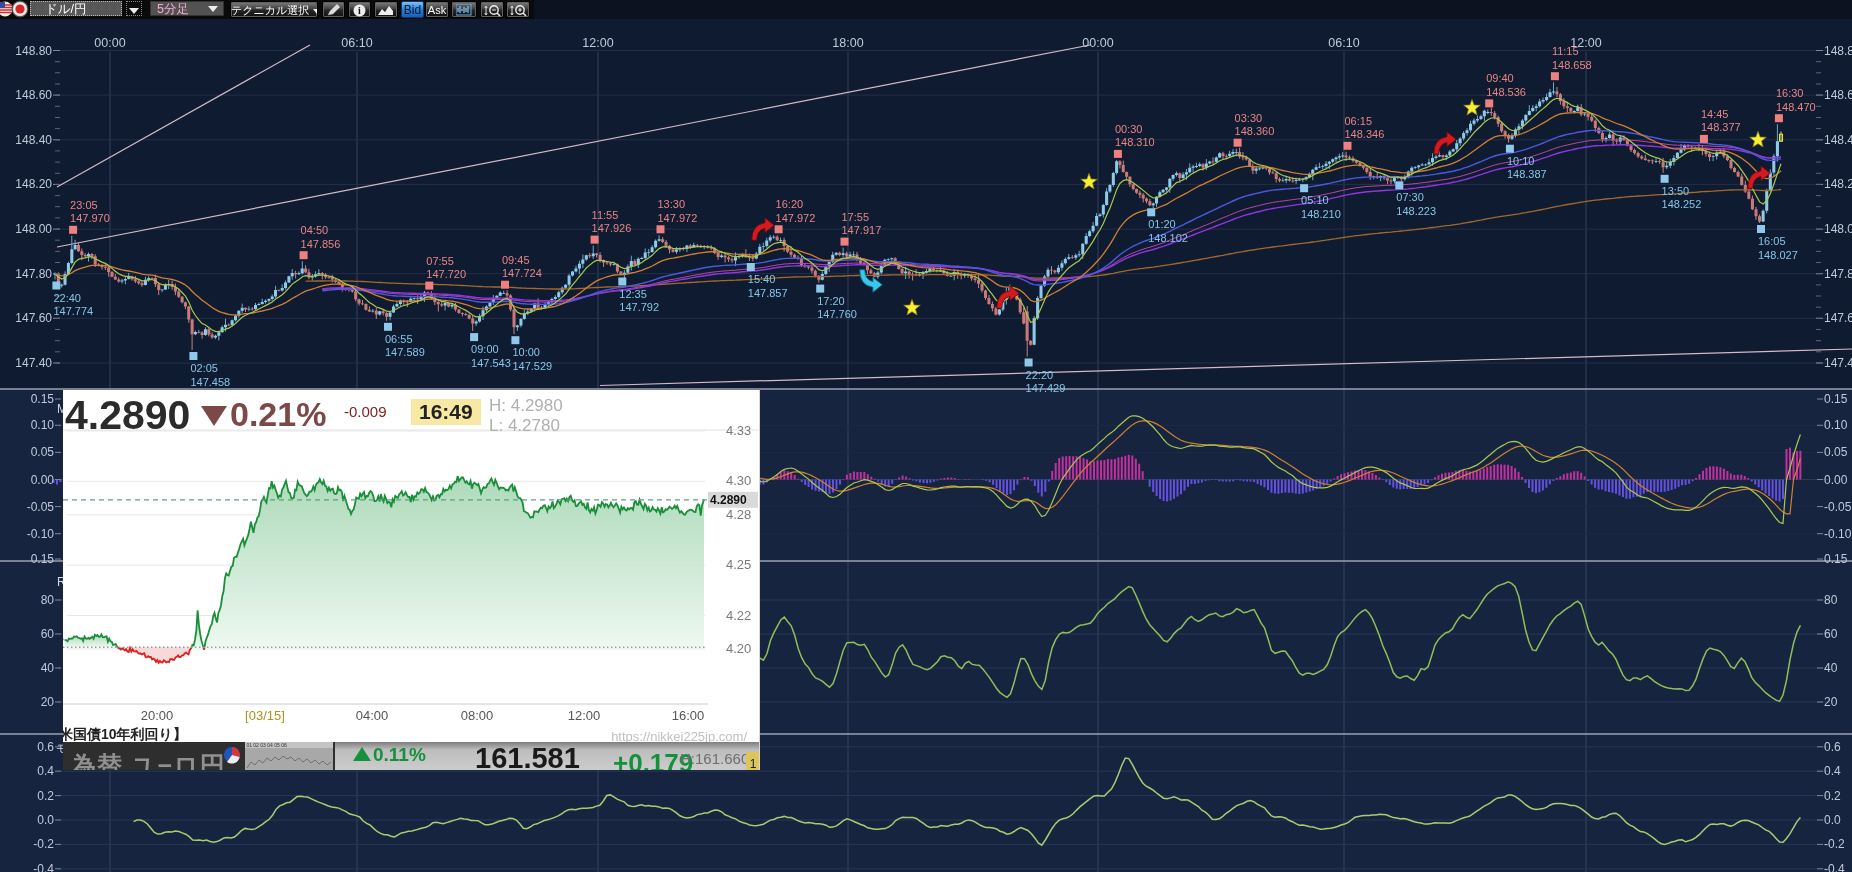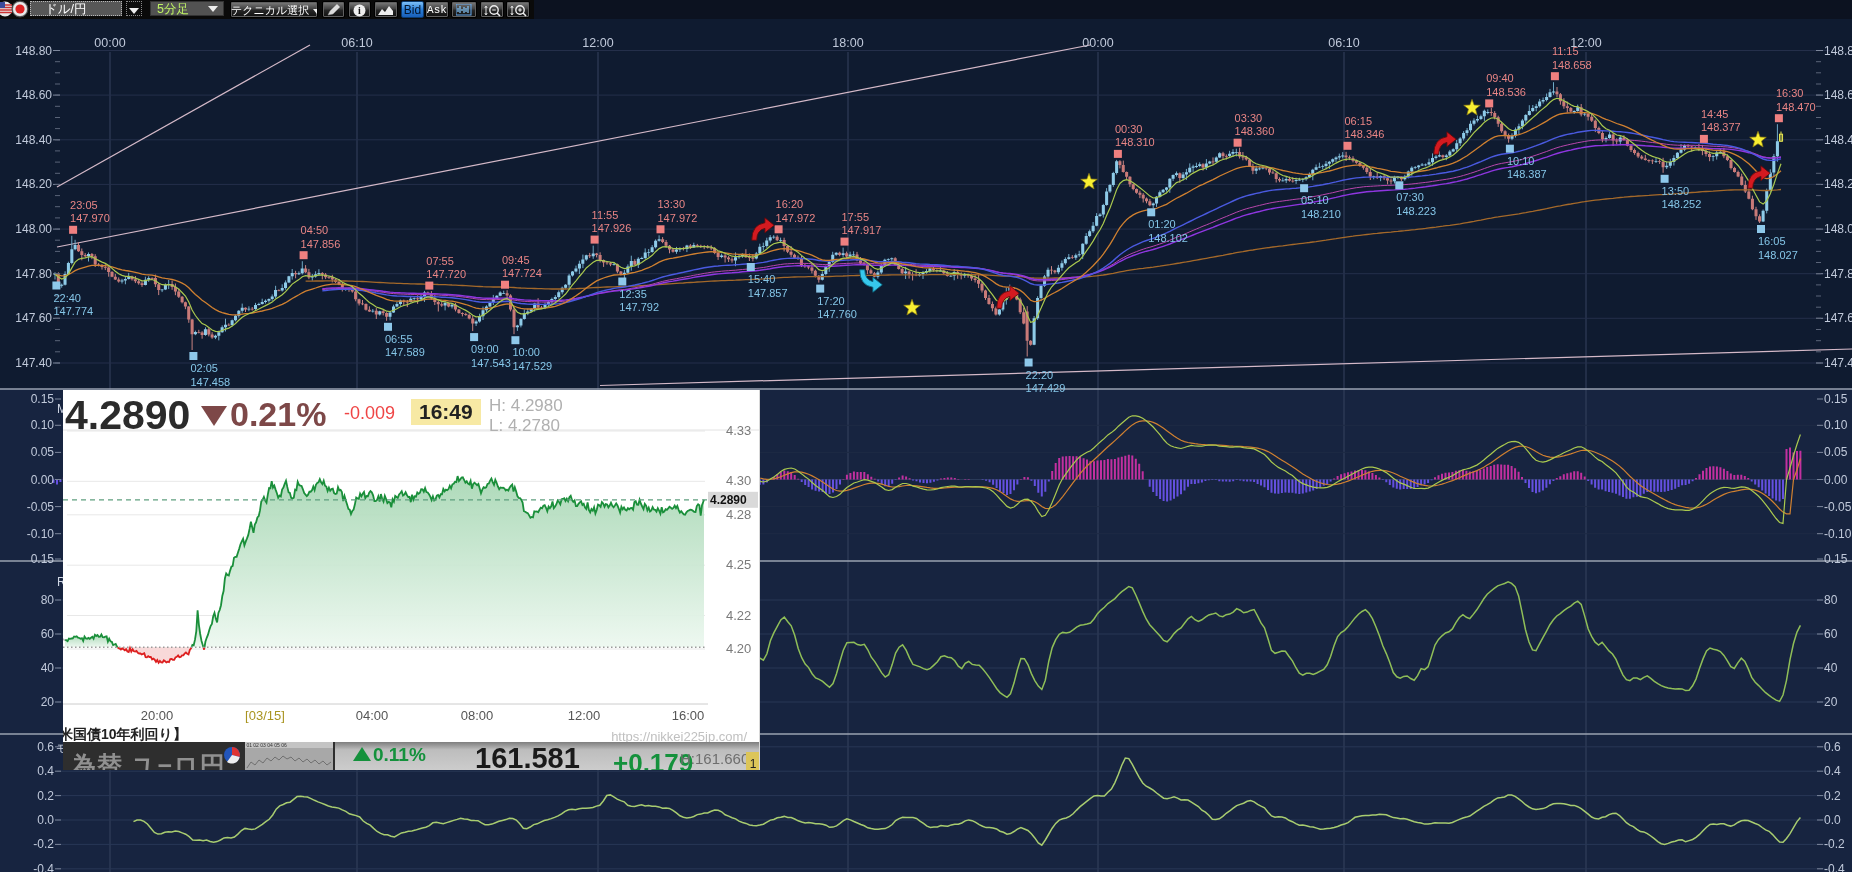--- a/index.html
+++ b/index.html
@@ -351,34 +351,34 @@
         <circle cx="5" cy="9" r="7.5" fill="#e8e8e8"></circle>
         <path d="M-2,5h14M-2,7.5h14M-2,10h14M-2,12.5h14" stroke="#cc3333" stroke-width="1.6"></path>
         <path d="M-2,2.5 a7.5,7.5 0 0 1 14,0 z" fill="none"></path>
         <rect x="-3" y="2" width="8" height="6" fill="#3a4a9a"></rect>
         <circle cx="20" cy="9" r="8" fill="#888" stroke="#444"></circle>
         <circle cx="20" cy="9" r="7" fill="#e9e9e9"></circle>
         <circle cx="20" cy="9" r="4.6" fill="#dd2222"></circle>
       </svg>
       <div style="position:absolute;left:30px;top:1px;width:92px;height:15px;background:#575757;border:1px dotted #b8b8b8;color:#fff;font-size:12.5px;padding-left:14px;line-height:14px">ドル/円</div>
       <div style="position:absolute;left:126px;top:1px;width:16px;height:15px;background:#0d0d0d;border:1px dotted #888;text-align:center;line-height:13px"><span style="display:inline-block;width:0;height:0;border-left:5px solid transparent;border-right:5px solid transparent;border-top:6px solid #eee"></span></div>
-      <div style="position:absolute;left:150px;top:1px;width:74px;height:15px;background:#525252;border:1px solid #333;color:#bef264;font-size:12.5px;padding-left:6px;line-height:14px">5分足<span style="float:right;margin-right:5px;margin-top:4px;width:0;height:0;border-left:5px solid transparent;border-right:5px solid transparent;border-top:6px solid #eee"></span></div>
+      <div style="position:absolute;left:150px;top:1px;width:74px;height:15px;background:#525252;border:1px solid #333;color:#f9a8d4;font-size:12.5px;padding-left:6px;line-height:14px">5分足<span style="float:right;margin-right:5px;margin-top:4px;width:0;height:0;border-left:5px solid transparent;border-right:5px solid transparent;border-top:6px solid #eee"></span></div>
       <div style="position:absolute;left:230px;top:1px;width:88px;height:17px;background:linear-gradient(#7e7e7e,#424242 45%,#262626 55%,#101010);border:1px solid #000;border-radius:2px;box-shadow:inset 0 0 0 1px #606060;color:#fff;font-size:11px;text-align:center;line-height:16px;white-space:nowrap;overflow:hidden;">テクニカル選択 <span style="display:inline-block;width:0;height:0;border-left:4px solid transparent;border-right:4px solid transparent;border-top:5px solid #eee;margin-left:1px"></span></div>
       <div style="position:absolute;left:322px;top:1px;width:23px;height:17px;background:linear-gradient(#7e7e7e,#424242 45%,#262626 55%,#101010);border:1px solid #000;border-radius:2px;box-shadow:inset 0 0 0 1px #606060;color:#fff;font-size:11px;text-align:center;line-height:16px;white-space:nowrap;overflow:hidden;"><svg width="14" height="12" style="margin-top:2px">
           <path d="M1,11 L3,7 10,0 13,3 6,10 Z" fill="#ddd" stroke="#999" stroke-width="0.5"></path>
         </svg></div>
       <div style="position:absolute;left:348px;top:1px;width:23px;height:17px;background:linear-gradient(#7e7e7e,#424242 45%,#262626 55%,#101010);border:1px solid #000;border-radius:2px;box-shadow:inset 0 0 0 1px #606060;color:#fff;font-size:11px;text-align:center;line-height:16px;white-space:nowrap;overflow:hidden;"><svg width="13" height="13" style="margin-top:2px">
           <circle cx="6.5" cy="6.5" r="6" fill="#eee"></circle>
           <text x="6.5" y="10" text-anchor="middle" font-size="10" font-weight="bold" fill="#111" font-family="Liberation Serif,serif">i</text>
         </svg></div>
       <div style="position:absolute;left:374px;top:1px;width:24px;height:17px;background:linear-gradient(#7e7e7e,#424242 45%,#262626 55%,#101010);border:1px solid #000;border-radius:2px;box-shadow:inset 0 0 0 1px #606060;color:#fff;font-size:11px;text-align:center;line-height:16px;white-space:nowrap;overflow:hidden;"><svg width="16" height="11" style="margin-top:2.5px">
           <path d="M0,10 L4,4 7,7 11,1 15,6 15,10 Z" fill="#eee"></path>
         </svg></div>
       <div style="position:absolute;left:401px;top:1px;width:23px;height:17px;background:linear-gradient(#7ec0f8,#2a7fd8 50%,#1a5fb8);border:1px solid #0a3a70;border-radius:2px;color:#03142c;font-size:12px;text-align:center;line-height:16px">Bid</div>
-      <div style="position:absolute;left:425px;top:1px;width:24px;height:17px;background:linear-gradient(#7e7e7e,#424242 45%,#262626 55%,#101010);border:1px solid #000;border-radius:2px;box-shadow:inset 0 0 0 1px #606060;color:#fff;font-size:11px;text-align:center;line-height:16px;white-space:nowrap;overflow:hidden;font-family:Liberation Mono, monospace;">Ask</div>
+      <div style="position:absolute;left:425px;top:1px;width:24px;height:17px;background:linear-gradient(#7e7e7e,#424242 45%,#262626 55%,#101010);border:1px solid #000;border-radius:2px;box-shadow:inset 0 0 0 1px #606060;color:#fff;font-size:11px;text-align:center;line-height:16px;white-space:nowrap;overflow:hidden;">Ask</div>
       <div style="position:absolute;left:451px;top:1px;width:26px;height:17px;background:linear-gradient(#7e7e7e,#424242 45%,#262626 55%,#101010);border:1px solid #000;border-radius:2px;box-shadow:inset 0 0 0 1px #606060;color:#fff;font-size:11px;text-align:center;line-height:16px;white-space:nowrap;overflow:hidden;"><svg width="16" height="12" style="margin-top:2px">
           <rect x="0" y="0" width="15" height="11" fill="none" stroke="#66aaee"></rect>
           <path d="M2,8V4M4,9V2M6,7V5M8,9V3M10,8V4M12,9V2" stroke="#88ccff" stroke-width="1.2"></path>
         </svg></div>
       <div style="position:absolute;left:480px;top:1px;width:24px;height:17px;background:linear-gradient(#7e7e7e,#424242 45%,#262626 55%,#101010);border:1px solid #000;border-radius:2px;box-shadow:inset 0 0 0 1px #606060;color:#fff;font-size:11px;text-align:center;line-height:16px;white-space:nowrap;overflow:hidden;"><svg width="17" height="13" style="margin-top:1.5px">
           <path d="M2,2 v9 M0.8,4 L2,2 3.2,4 M0.8,9 L2,11 3.2,9" stroke="#ddd" fill="none"></path>
           <circle cx="10" cy="6" r="4.2" fill="none" stroke="#eee" stroke-width="1.4"></circle>
           <line x1="13" y1="9" x2="16" y2="12" stroke="#eee" stroke-width="1.6"></line>
           <line x1="8.2" y1="6" x2="11.8" y2="6" stroke="#eee" stroke-width="1.2"></line>
         </svg></div>
@@ -429,21 +429,21 @@
         <text x="647" y="114.3" fill="#111" style="font-family:Liberation Sans,sans-serif;font-size:12px;font-weight:bold" text-anchor="start">4.2890</text>
         <text x="94" y="330" fill="#555" style="font-family:Liberation Sans,sans-serif;font-size:13px;font-weight:normal" text-anchor="middle">20:00</text>
         <text x="202" y="330" fill="#a99420" style="font-family:Liberation Sans,sans-serif;font-size:13px;font-weight:normal" text-anchor="middle">[03/15]</text>
         <text x="309" y="330" fill="#555" style="font-family:Liberation Sans,sans-serif;font-size:13px;font-weight:normal" text-anchor="middle">04:00</text>
         <text x="414" y="330" fill="#555" style="font-family:Liberation Sans,sans-serif;font-size:13px;font-weight:normal" text-anchor="middle">08:00</text>
         <text x="521" y="330" fill="#555" style="font-family:Liberation Sans,sans-serif;font-size:13px;font-weight:normal" text-anchor="middle">12:00</text>
         <text x="625" y="330" fill="#555" style="font-family:Liberation Sans,sans-serif;font-size:13px;font-weight:normal" text-anchor="middle">16:00</text>
       </svg>
       <div style="position:absolute;left:2px;top:2px;color:#2b2b2b;font-size:41px;font-weight:bold">4.2890</div>
       <div style="position:absolute;left:138px;top:5px;color:#7d4848;font-size:34px;font-weight:bold"><span style="display:inline-block;width:0;height:0;border-left:13px solid transparent;border-right:13px solid transparent;border-top:20px solid #7d4848;margin-right:3px"></span>0.21%</div>
-      <div style="position:absolute;left:281px;top:13px;color:#ef4444;font-size:18px">-0.009</div>
+      <div style="position:absolute;left:281px;top:13px;color:#7f1d1d;font-size:15px">-0.009</div>
       <div style="position:absolute;left:348px;top:9px;background:#f7e9a4;color:#222;font-size:21px;font-weight:bold;padding:1px 8px">16:49</div>
       <div style="position:absolute;left:426px;top:6px;color:#b0b0b0;font-size:17px">H: 4.2980<br>L: 4.2780</div>
       <div style="position:absolute;left:-4px;top:336px;color:#222;font-size:14px;font-weight:bold">米国債10年利回り】</div>
       <div style="position:absolute;right:12px;top:339px;color:#c0c0c0;font-size:13px">https://nikkei225jp.com/</div>
       <div style="position:absolute;left:0;top:352px;width:697px;height:28px;background:#2e2e2e;overflow:hidden">
         <div style="position:absolute;left:8px;top:7px;color:#909090;font-size:25px;font-weight:bold;letter-spacing:1px">為替 ユ−ロ円</div>
         <svg width="20" height="18" style="position:absolute;left:160px;top:4px">
           <circle cx="9" cy="9" r="8" fill="#2255bb"></circle>
           <path d="M9,9 L9,1 A8,8 0 0,1 16.6,11 Z" fill="#dd3333"></path>
           <path d="M9,9 L16.6,11 A8,8 0 0,1 4,16 Z" fill="#eeeeee"></path>

